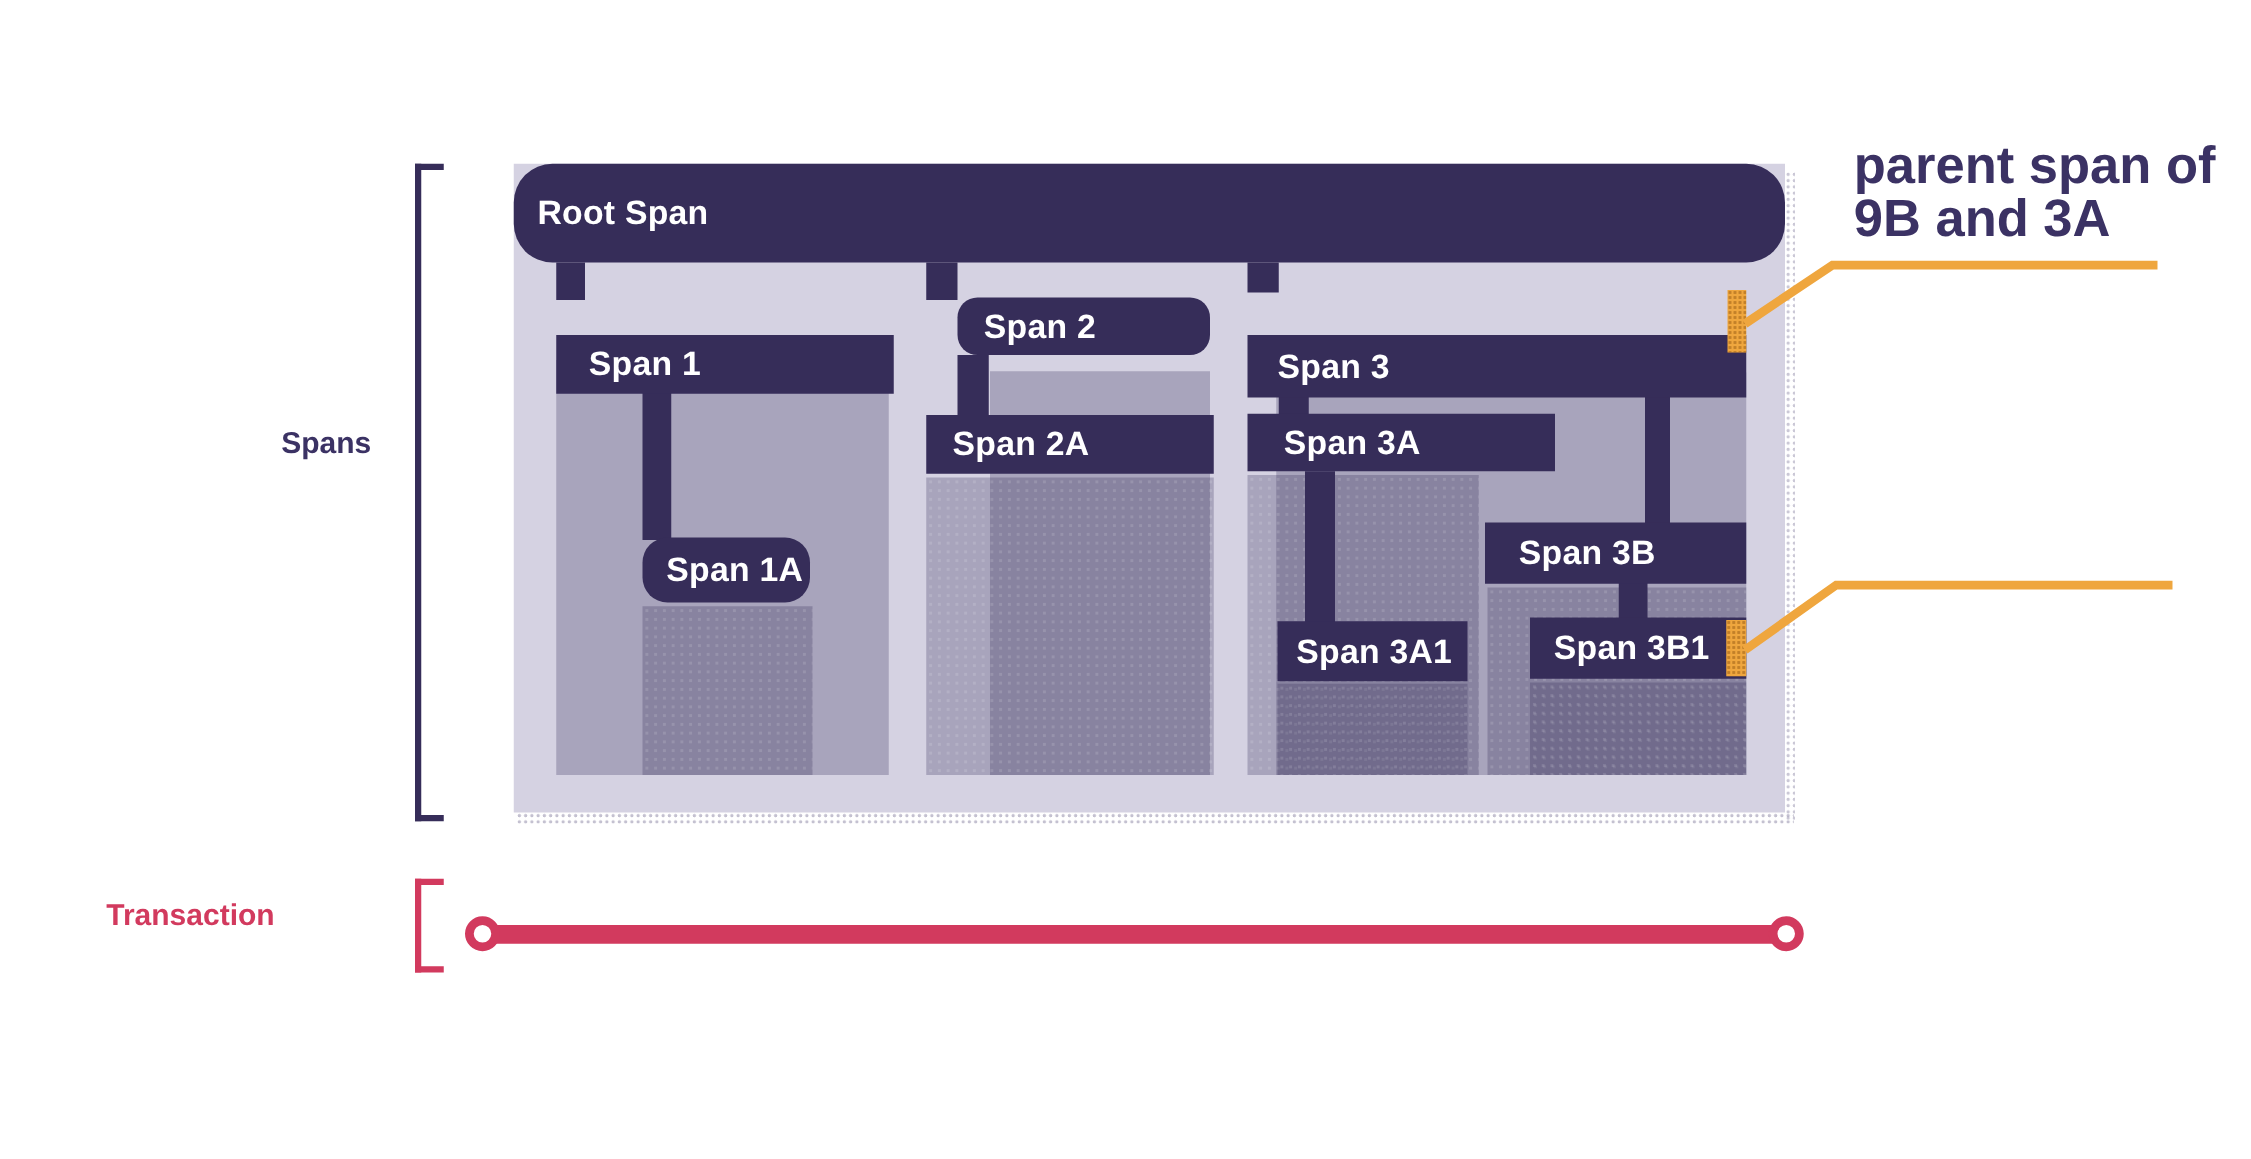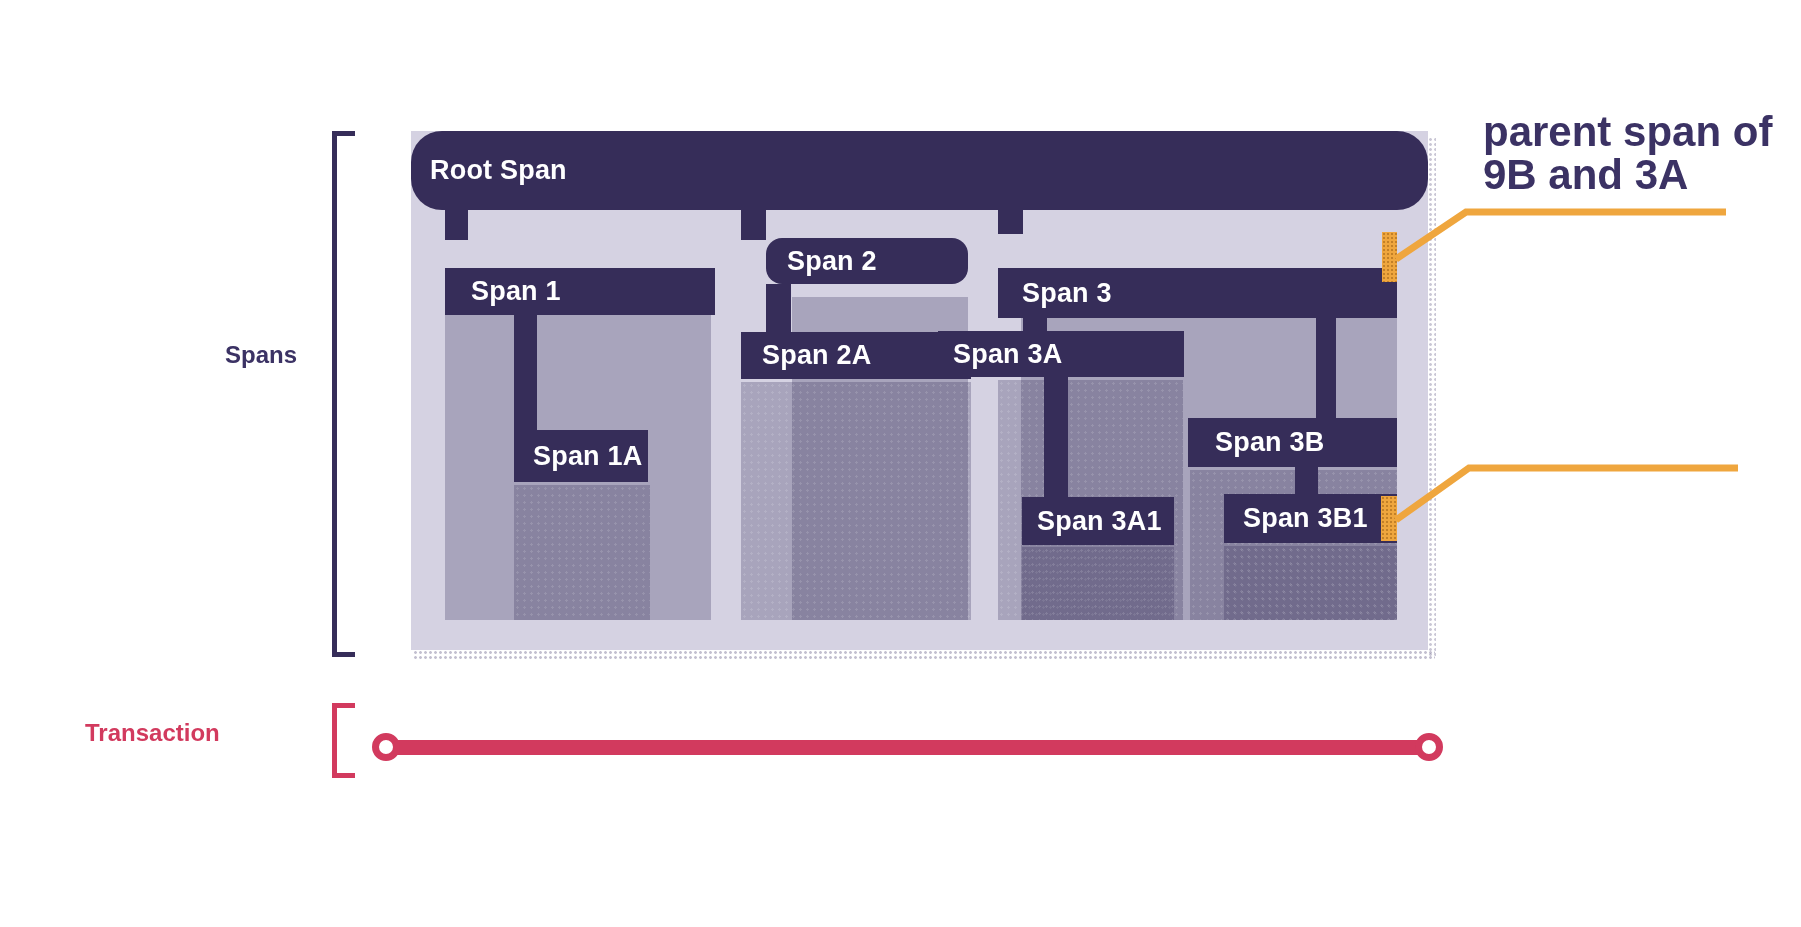--- a/index.html
+++ b/index.html
@@ -132,24 +132,24 @@
   </div>
   <div class="bar" style="left:766px;  top:238px; width:202px; height:46px;border-radius:16px;">
     <span>Span 2</span>
   </div>
   <div class="bar" style="left:998px;  top:232px; width:399px; height:50px; padding-left:24px;margin-top:36px;">
     <span>Span 3</span>
   </div>
   <div class="bar" style="left:741px;  top:332px; width:230px; height:47px;">
     <span>Span 2A</span>
   </div>
-  <div class="bar" style="left:938px;  top:331px; width:246px; height:46px; padding-left:15px;">
+  <div class="bar" style="left:998px;  top:331px; width:246px; height:46px; padding-left:29px;">
     <span>Span 3A</span>
   </div>
-  <div class="bar" style="left:514px;  top:430px; width:134px; height:52px; padding-left:19px;">
+  <div class="bar" style="left:514px;  top:430px; width:134px; height:52px; padding-left:19px;border-radius:20px;">
     <span>Span 1A</span>
   </div>
   <div class="bar" style="left:1188px; top:418px; width:209px; height:49px; padding-left:27px;">
     <span>Span 3B</span>
   </div>
   <div class="bar" style="left:1022px; top:497px; width:152px; height:48px; padding-left:15px;">
     <span>Span 3A1</span>
   </div>
   <div class="bar" style="left:1224px; top:494px; width:173px; height:49px; padding-left:19px;">
     <span>Span 3B1</span>

